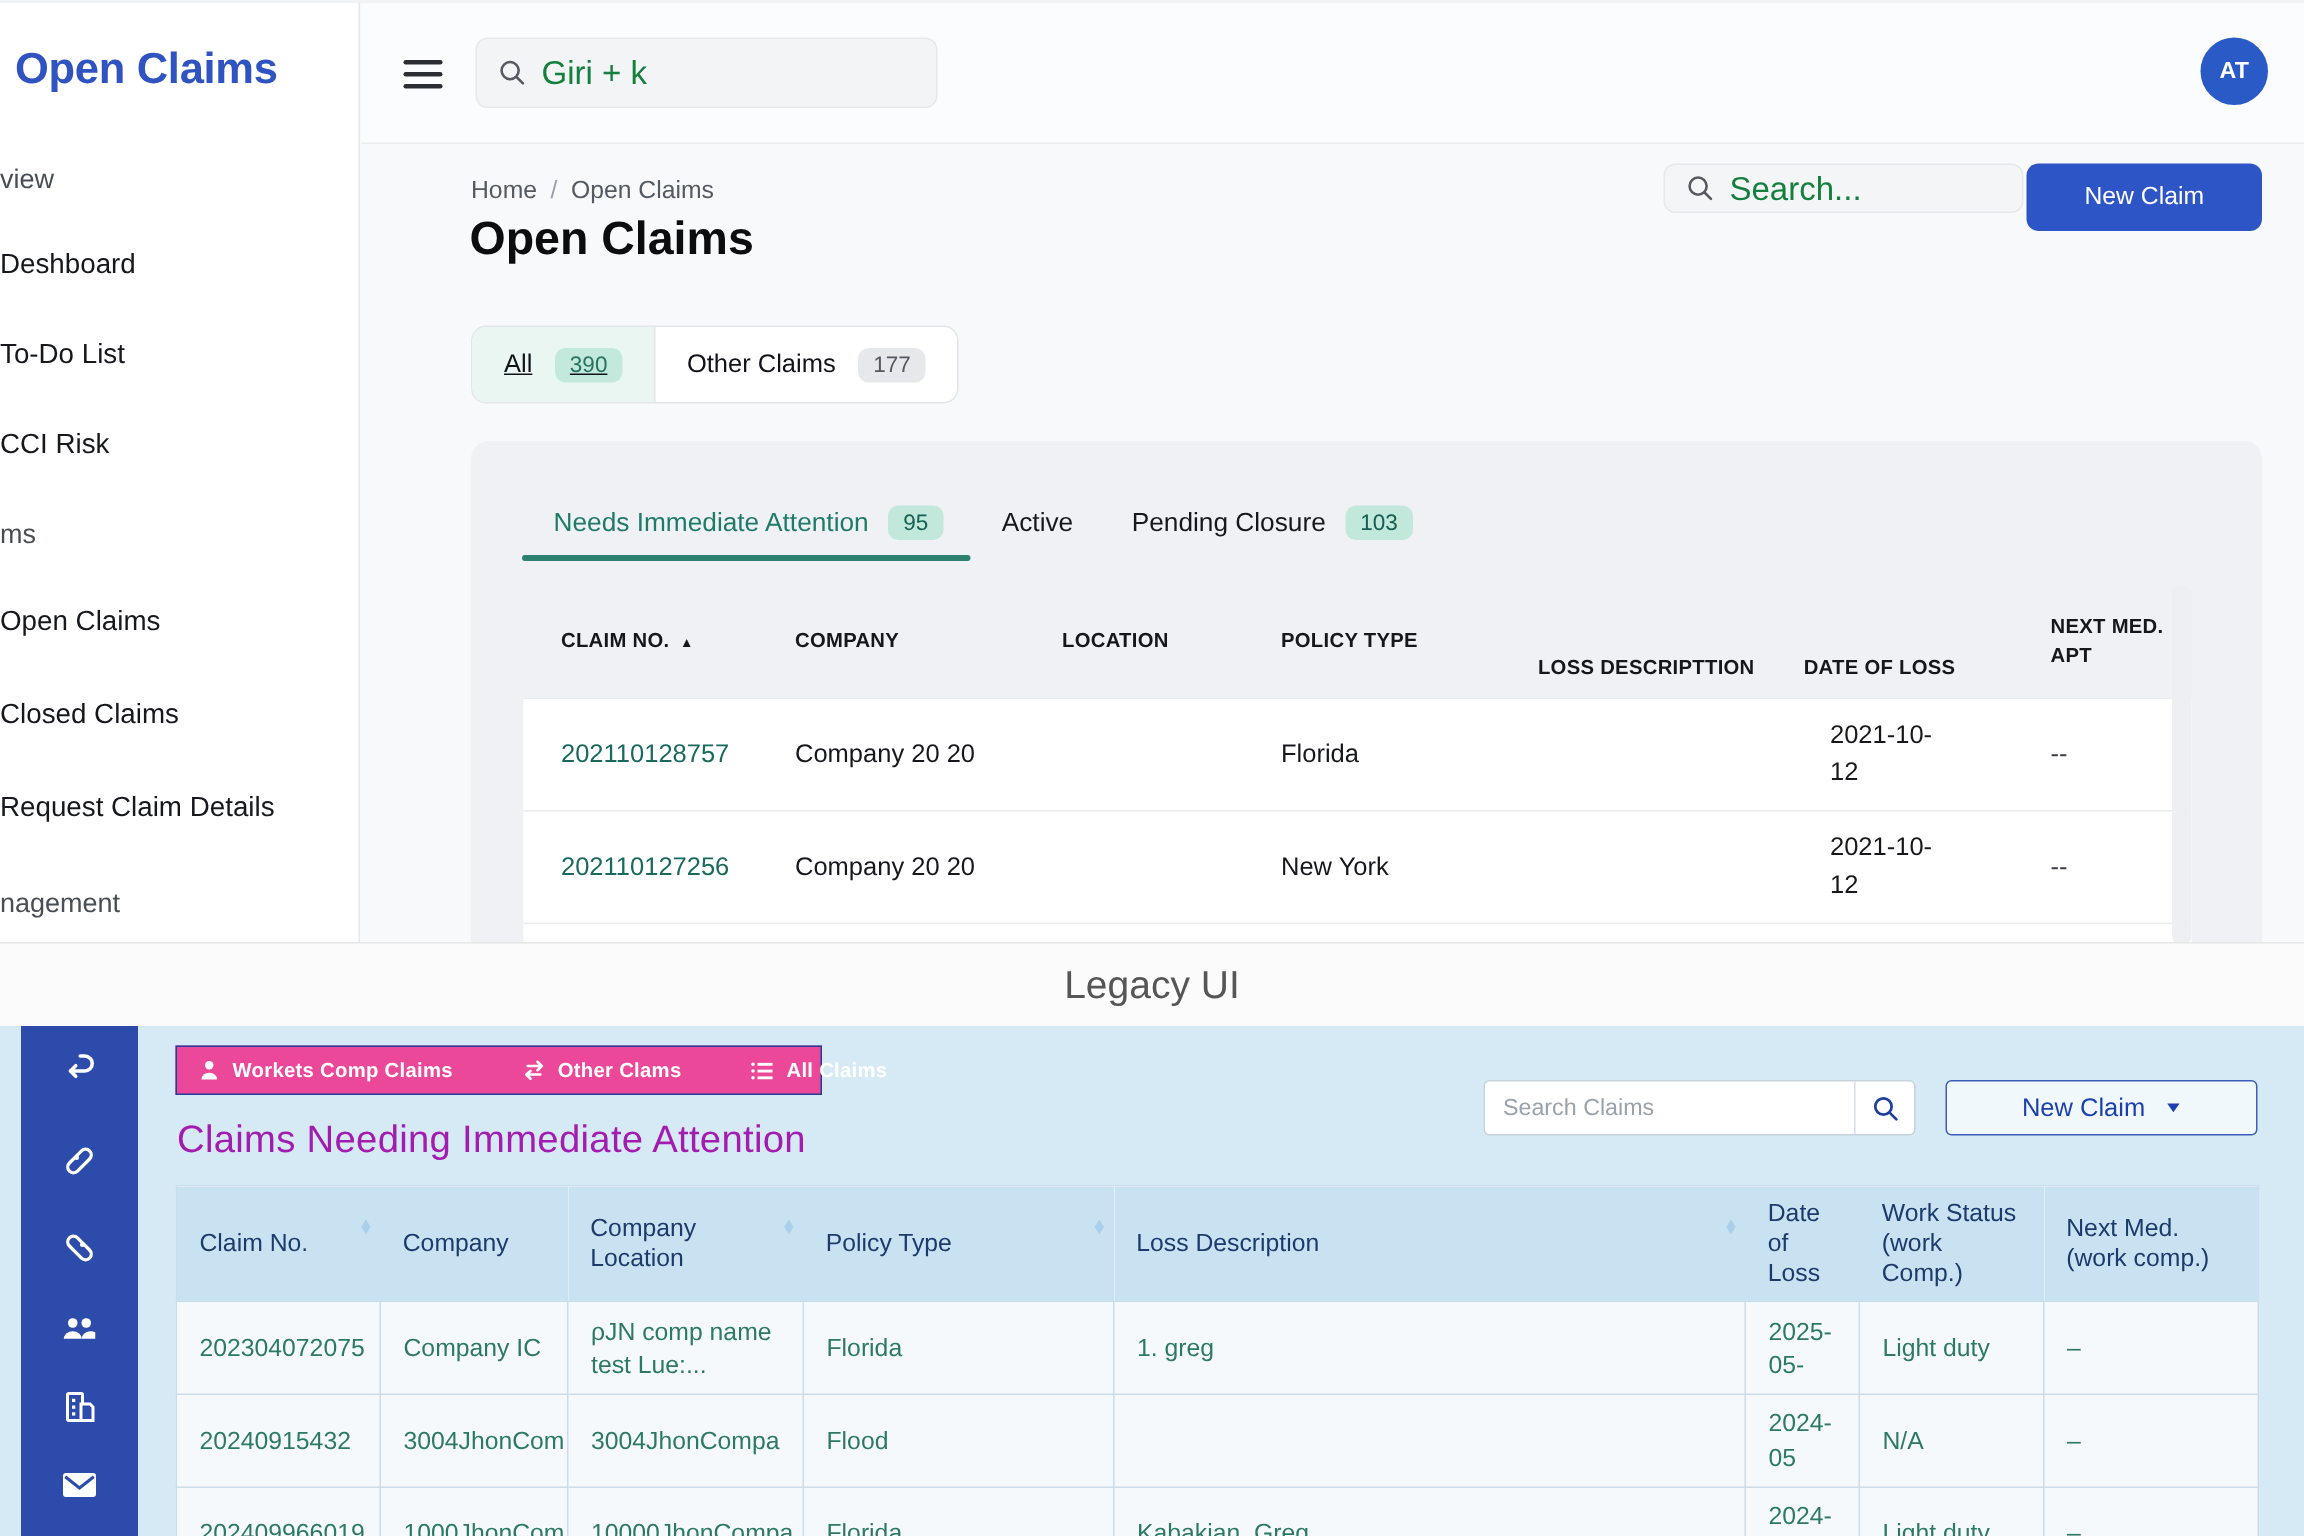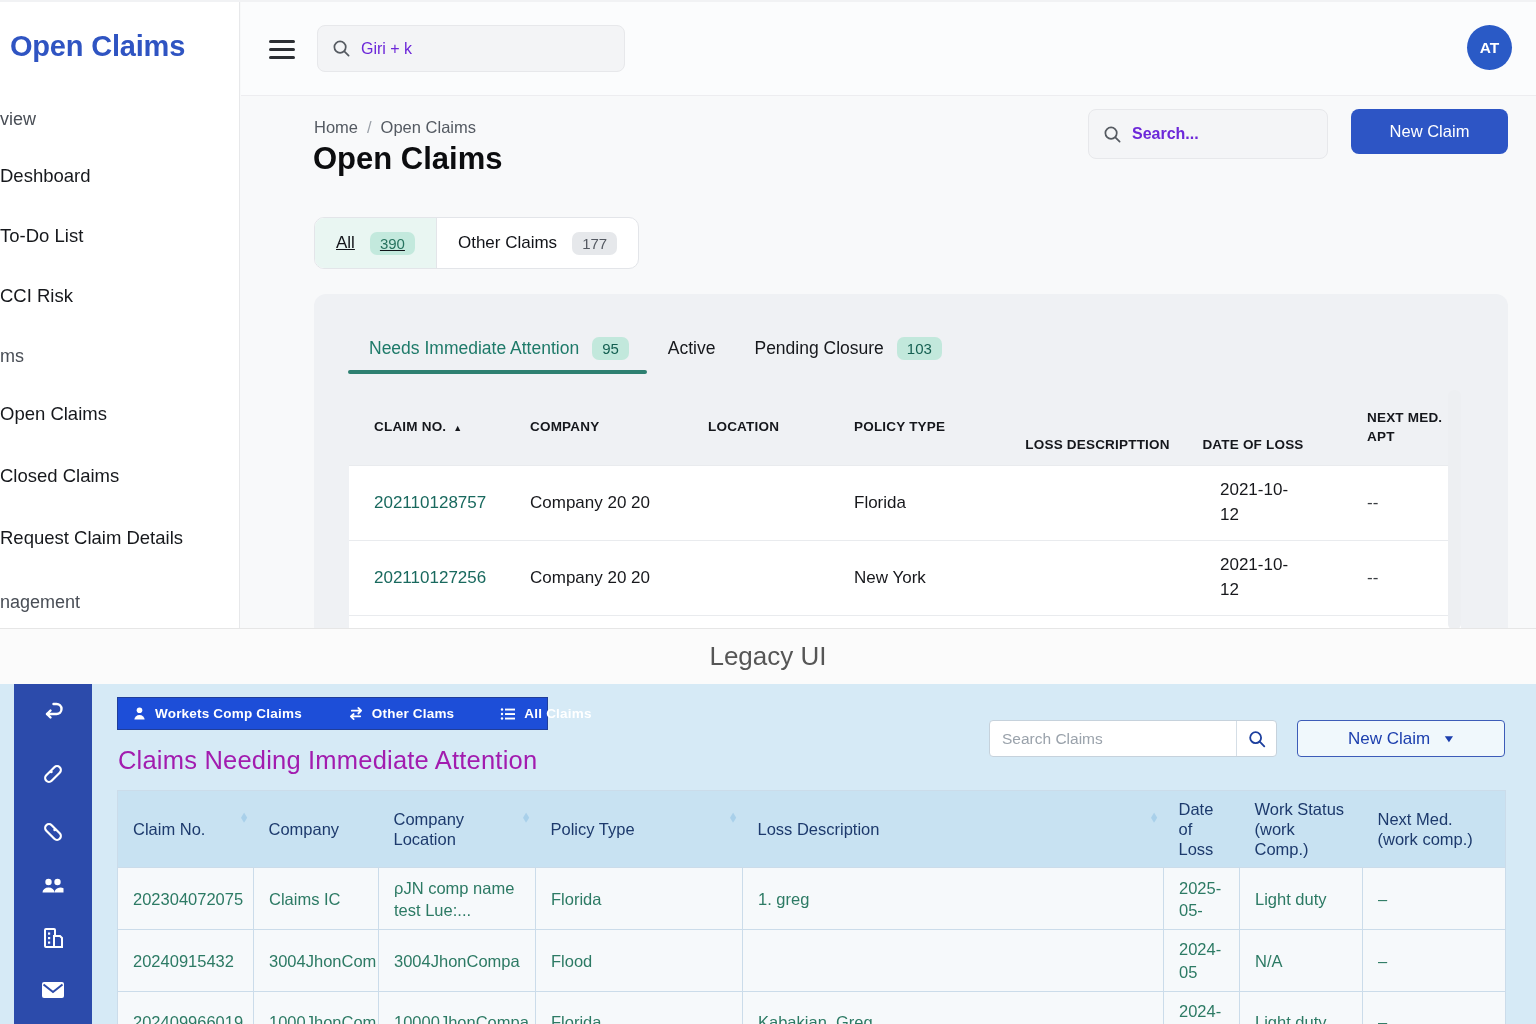--- a/index.html
+++ b/index.html
@@ -12,28 +12,28 @@
   .msb { position:absolute; left:0; top:0; width:240px; height:628px; background:#fff; border-right:1px solid #e7e8ea; }
   .mlogo { position:absolute; left:10px; top:28px; font-size:29px; font-weight:700; color:#2f54c2; letter-spacing:-0.2px; }
   .ssec { position:absolute; left:0; color:#494e56; font-size:18px; white-space:nowrap; }
   .sitem { position:absolute; left:0; color:#16181c; font-size:18.5px; white-space:nowrap; cursor:pointer; }
 
   .mtop { position:absolute; left:241px; right:0; top:0; height:94px; background:#fbfcfd; border-bottom:1px solid #ededf0; }
   .burger { position:absolute; left:28px; top:38px; width:26px; display:flex; flex-direction:column; gap:5px; cursor:pointer; }
   .burger i { display:block; height:3px; background:#2b2e33; border-radius:2px; }
   .search-box { display:flex; align-items:center; gap:10px; background:#f3f4f6; border:1px solid #e7e8eb; border-radius:8px; padding:0 14px; }
   .gsearch { position:absolute; left:76px; top:23px; width:308px; height:47px; }
-  .ph { color:#6d28d9; font-size:16px; }
+  .ph { color:#15803d; font-size:22px; }
   .avatar { position:absolute; right:24px; top:23px; width:45px; height:45px; border-radius:50%; background:#2a5ac6; color:#fff; display:flex; align-items:center; justify-content:center; font-size:15.5px; font-weight:600; cursor:pointer; }
 
   .mcontent { position:absolute; left:241px; right:0; top:95px; height:533px; background:#f8f9fa; }
   .crumb { position:absolute; left:73px; top:21px; font-size:16.5px; color:#545a62; }
   .crumb .sep { margin:0 9px; color:#9aa0a8; }
   .ptitle { position:absolute; left:72px; top:44px; font-size:31px; font-weight:700; color:#0c0d0f; }
-  .psearch { position:absolute; left:847px; top:12px; width:240px; height:50px; background:#f4f5f7;font-weight:bold; }
+  .psearch { position:absolute; left:868px; top:12px; width:240px; height:33px; background:#f4f5f7; }
   .newclaim { position:absolute; left:1110px; top:12px; width:157px; height:45px; background:#2d55c5; border:none; border-radius:8px; color:#fff; font-size:16.5px; font-family:inherit; cursor:pointer; }
 
   .ftabs { position:absolute; left:73px; top:120px; height:52px; display:flex; background:#fff; border:1px solid #e3e5e9; border-radius:10px; overflow:hidden; }
   .ftab { display:flex; align-items:center; gap:15px; padding:0 21px; font-size:17px; color:#111318; border-left:1px solid #e3e5e9; cursor:pointer; }
   .ftab:first-child { border-left:none;text-decoration:underline; }
   .ftab.active { background:#e9f6f2; }
   .fbadge { border-radius:7px; padding:3px 10px; font-size:15px; }
   .fbadge.teal { background:#c3e9dd; color:#27745f; }
   .fbadge.gray { background:#e6e8eb; color:#545961; }
 
@@ -65,21 +65,21 @@
   .band span { font-size:26px; color:#565656; }
 
   
   #legacy { position:absolute; left:0; top:684px; width:1536px; height:340px; background:#d6eaf6; overflow:hidden; }
   .lsb { position:absolute; left:14px; top:0; width:78px; height:100%; background:#2c4bab; display:flex; flex-direction:column; align-items:center; }
   .lic { display:flex; align-items:center; justify-content:center; cursor:pointer; }
   .lic:nth-child(1){margin-top:16px;} .lic:nth-child(2){margin-top:40px;}
   .lic:nth-child(3){margin-top:34px;} .lic:nth-child(4){margin-top:30px;}
   .lic:nth-child(5){margin-top:30px;} .lic:nth-child(6){margin-top:30px;}
 
-  .lnav { position:absolute; left:117px; top:13px; width:431px; height:33px; background:#1d4ed8; border:1px solid #203e9a; display:flex; align-items:center; padding:0 14px; gap:46px; }
+  .lnav { position:absolute; left:117px; top:13px; width:431px; height:33px; background:#ec4899; border:1px solid #203e9a; display:flex; align-items:center; padding:0 14px; gap:46px; }
   .lnav-item { display:flex; align-items:center; gap:8px; color:#fff; font-size:13.5px; font-weight:700; letter-spacing:0.2px; cursor:pointer; white-space:nowrap; }
 
   .lsearch { position:absolute; left:989px; top:36px; width:288px; height:37px; background:#fff; border:1px solid #c6d2dc; border-radius:4px; display:flex; align-items:center; overflow:hidden; }
   .lph { flex:1; padding:0 12px; color:#9aa2ab; font-size:15.5px; }
   .lsbtn { width:40px; height:100%; border-left:1px solid #d5dee6; display:flex; align-items:center; justify-content:center; cursor:pointer; }
 
   .lnew { position:absolute; left:1297px; top:36px; width:208px; height:37px; background:#f0f8fc; border:1px solid #3d5cb8; border-radius:4px; color:#1c3fae; font-size:17px; font-family:inherit; display:flex; align-items:center; justify-content:center; gap:14px; cursor:pointer; }
   .caret { font-size:10px; transform:scaleX(1.4); }
 
   .lhead { position:absolute; left:118px; top:62px; font-size:25.5px; font-weight:500; color:#a21caf; letter-spacing:0.2px; }
@@ -322,21 +322,21 @@
           <th class="w3"><span>Policy Type</span><span class="diamond">◆</span></th>
           <th class="w4"><span>Loss Description</span><span class="diamond">◆</span></th>
           <th class="w5"><span>Date of Loss</span></th>
           <th class="w6"><span>Work Status (work Comp.)</span></th>
           <th class="w7"><span>Next Med. (work comp.)</span></th>
         </tr>
       </thead>
       <tbody>
         <tr class="r1">
           <td>202304072075</td>
-          <td>Claims IC</td>
+          <td>Company IC</td>
           <td>ρJN comp name test Lue:...</td>
           <td>Florida</td>
           <td>1. greg</td>
           <td><span class="ldwrap">2025-05-</span></td>
           <td>Light duty</td>
           <td>–</td>
         </tr>
         <tr class="r2">
           <td>20240915432</td>
           <td>3004JhonCom</td>

